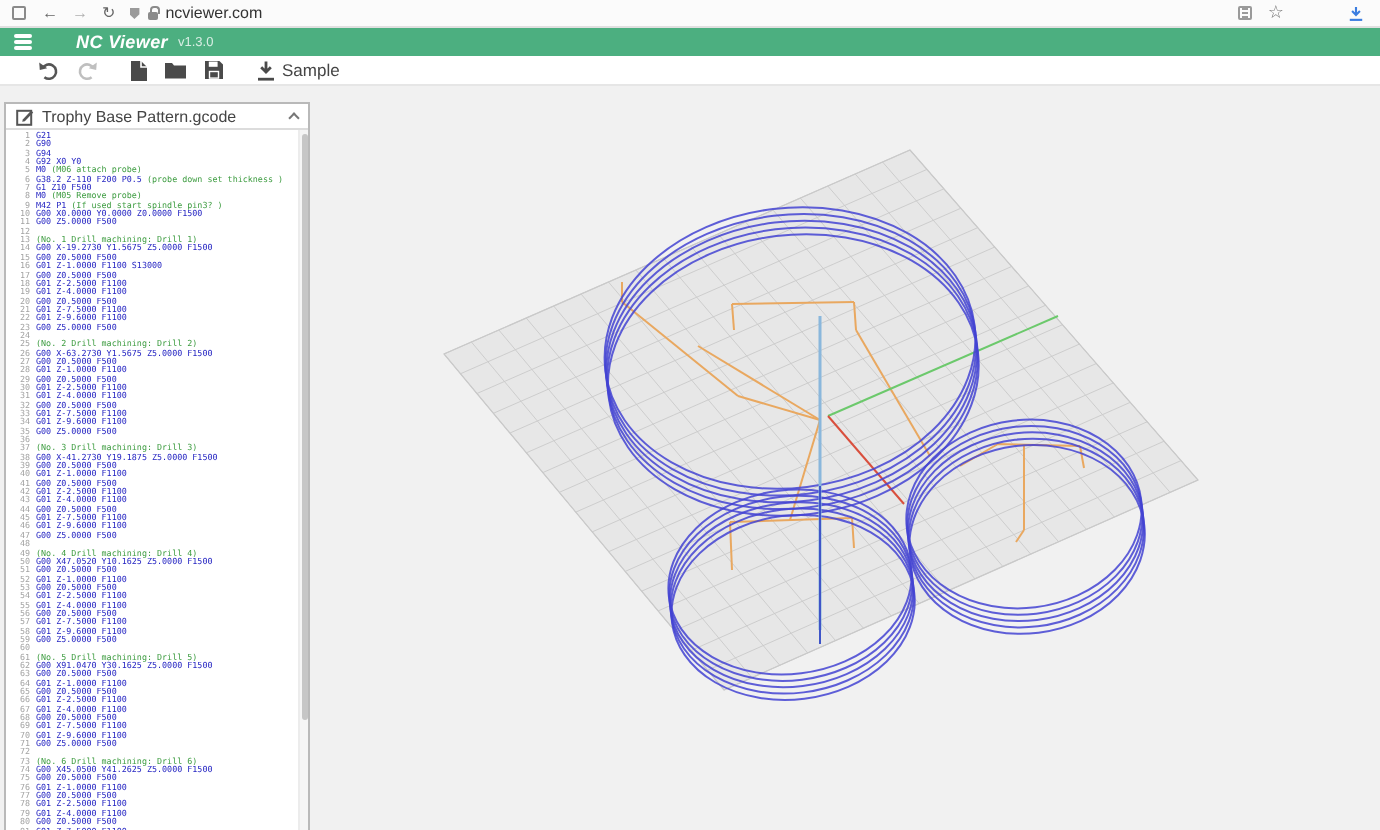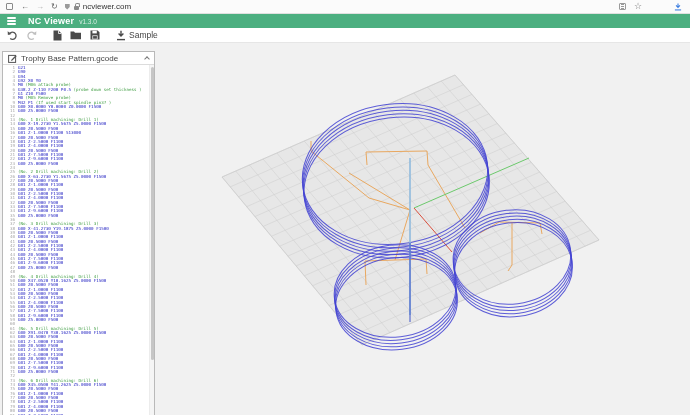--- a/index.html
+++ b/index.html
@@ -23,26 +23,26 @@
   .reader-glyph { width:7px; height:7px; border:1px solid #9a9a9a; border-radius:1px;
                   display:flex; flex-direction:column; justify-content:center; gap:1px; padding:0 1px; }
   .reader-glyph i { display:block; height:0.8px; background:#9a9a9a; }
   .star-glyph { color:#777; font-size:9px; line-height:9px; }
   .dl-glyph { position:absolute; right:8px; top:3px; width:8px; height:8px; }
 
   
   .app-header { height:14px; background:#4caf80; display:flex; align-items:center; padding-left:7px; }
   .hamburger { width:9px; display:flex; flex-direction:column; gap:1.6px; cursor:pointer; }
   .hamburger i { display:block; height:1.4px; background:#fff; border-radius:1px; }
-  .app-title { color:#fff; font-size:9px; font-weight:bold; margin-left:12px; letter-spacing:0.2px; }
+  .app-title { color:#fff; font-size:9px; font-weight:bold; margin-left:22px; letter-spacing:0.2px;font-style:italic; }
   .app-version { color:rgba(255,255,255,0.78); font-size:6.5px; margin-left:5px; margin-top:1px; }
 
   
   .toolbar { height:15px; background:#fff; border-bottom:1px solid #e6e6e6;
-             display:flex; align-items:center; padding-left:7px; }
+             display:flex; align-items:center; padding-left:19px; }
   .tb-btn { display:flex; align-items:center; margin-right:8px; cursor:pointer; }
   .tb-gap { width:8px; }
   .sample-label { font-size:8.5px; color:#454545; margin-left:3px; }
 
   
   .main { position:relative; height:372px; background:#f1f1f1; }
 
   .editor-card { position:absolute; left:2px; top:8px; width:153px; height:372px;
                  background:#fff; border:1px solid #b9b9b9; }
   .card-header { height:13px; border-bottom:1px solid #dcdcdc; display:flex; align-items:center; padding:0 5px; }

